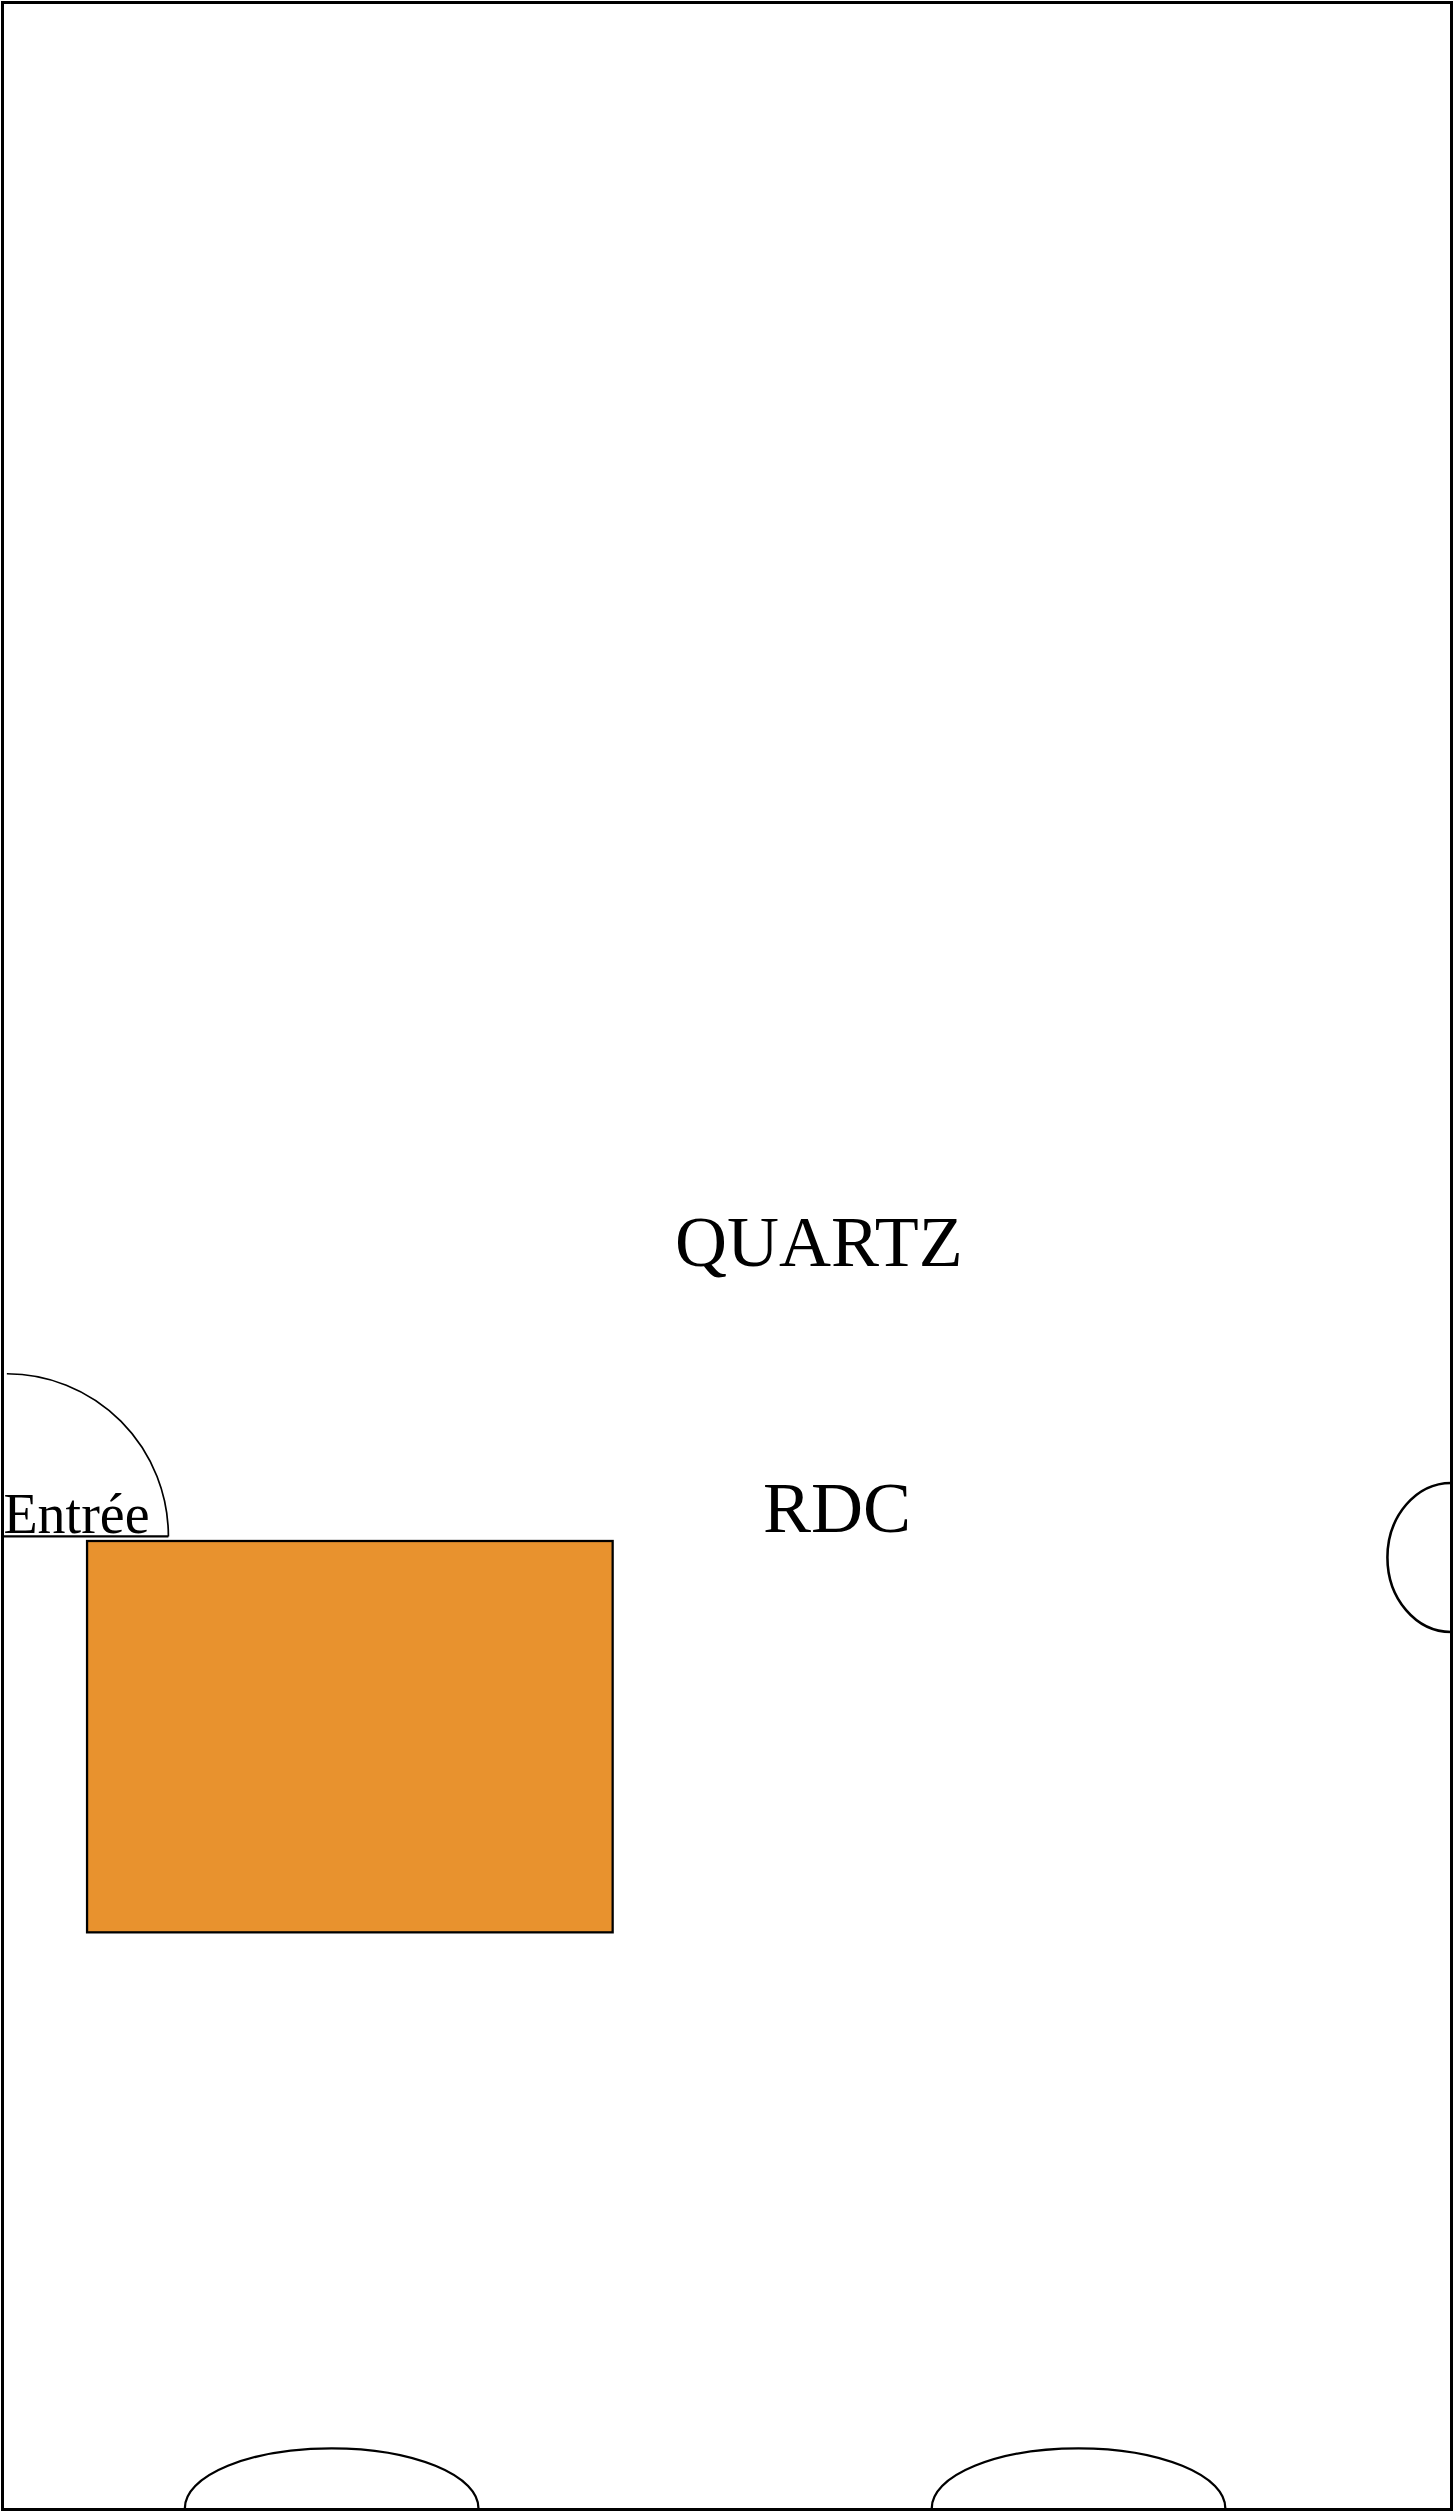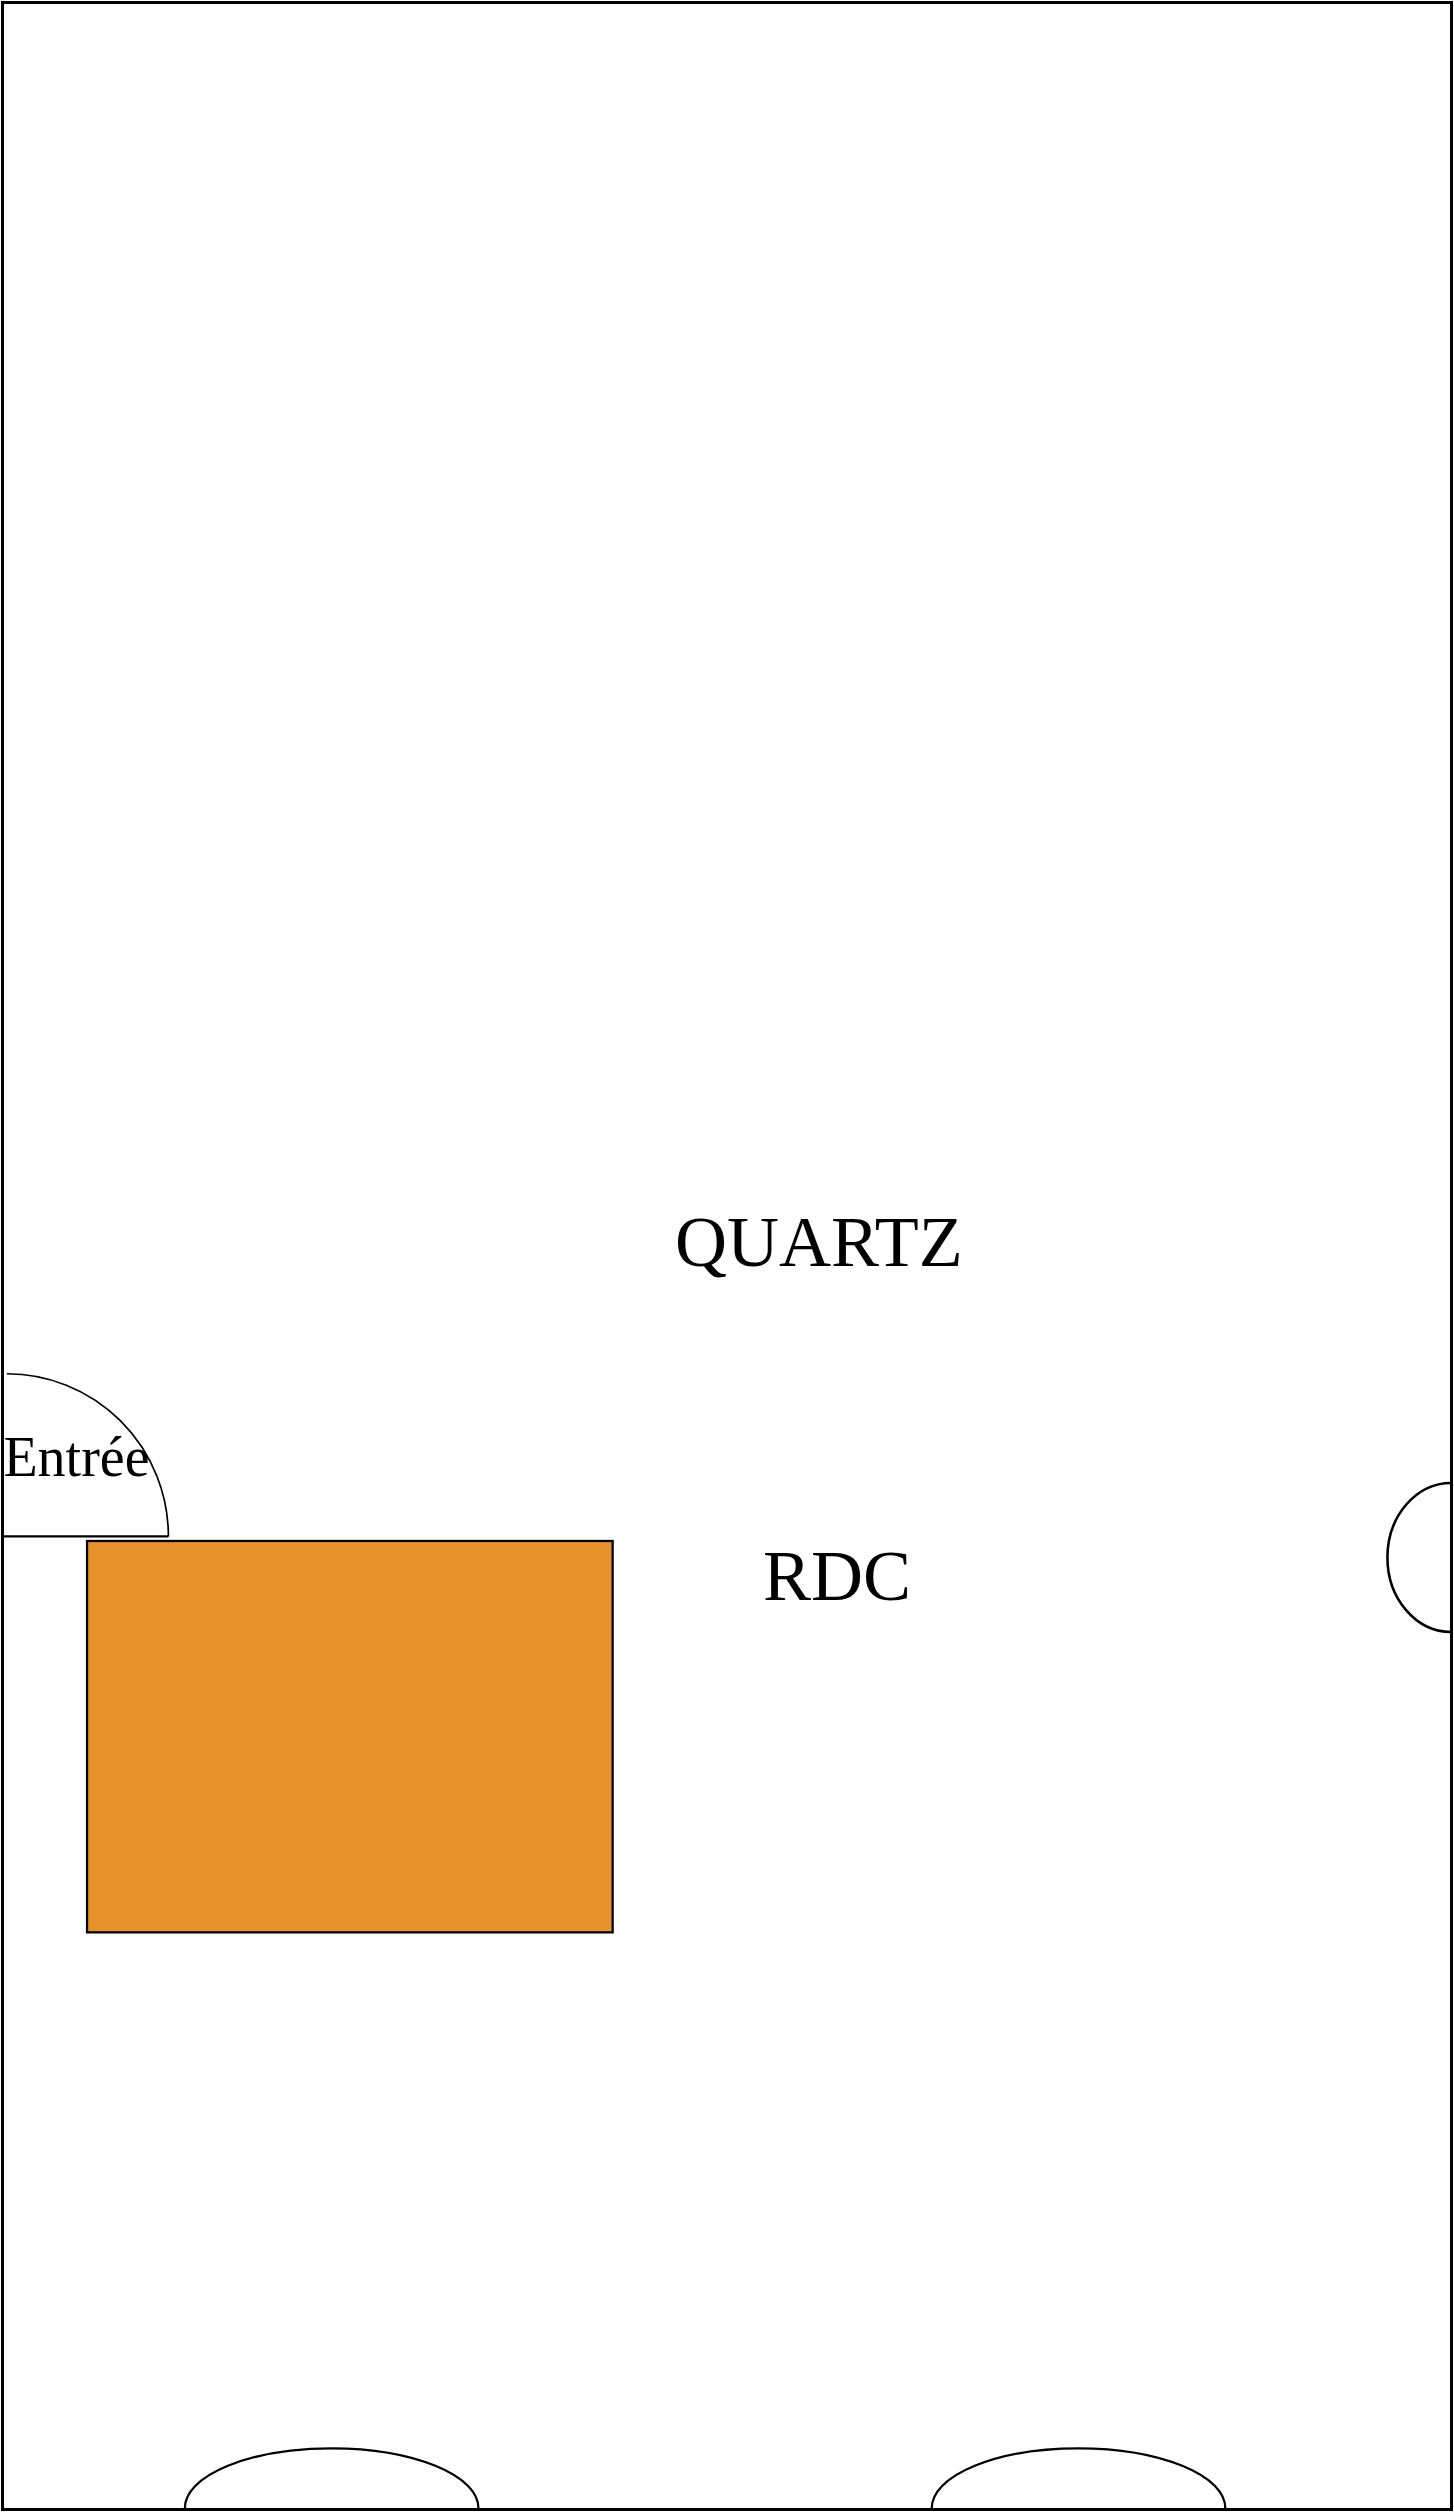--- a/index.html
+++ b/index.html
@@ -33,25 +33,25 @@
     position: absolute;
     color: #000000;
     line-height: 1;
     white-space: nowrap;
   }
   #label-quartz {
     left: 675px; top: 1206px;
     font-size: 72px;
   }
   #label-rdc {
-    left: 763px; top: 1540px;
+    left: 763px; top: 1472px;
     font-size: 72px;
   }
   #label-entree {
-    left: 3.4px; top: 1429px;
+    left: 3.4px; top: 1486px;
     font-size: 56px;
   }
   
   #room-cellier-labelbox {
     position: absolute;
     left: 87px; top: 1541px;
     width: 526px; height: 391px;
     display: flex;
     align-items: center;
     justify-content: center;

